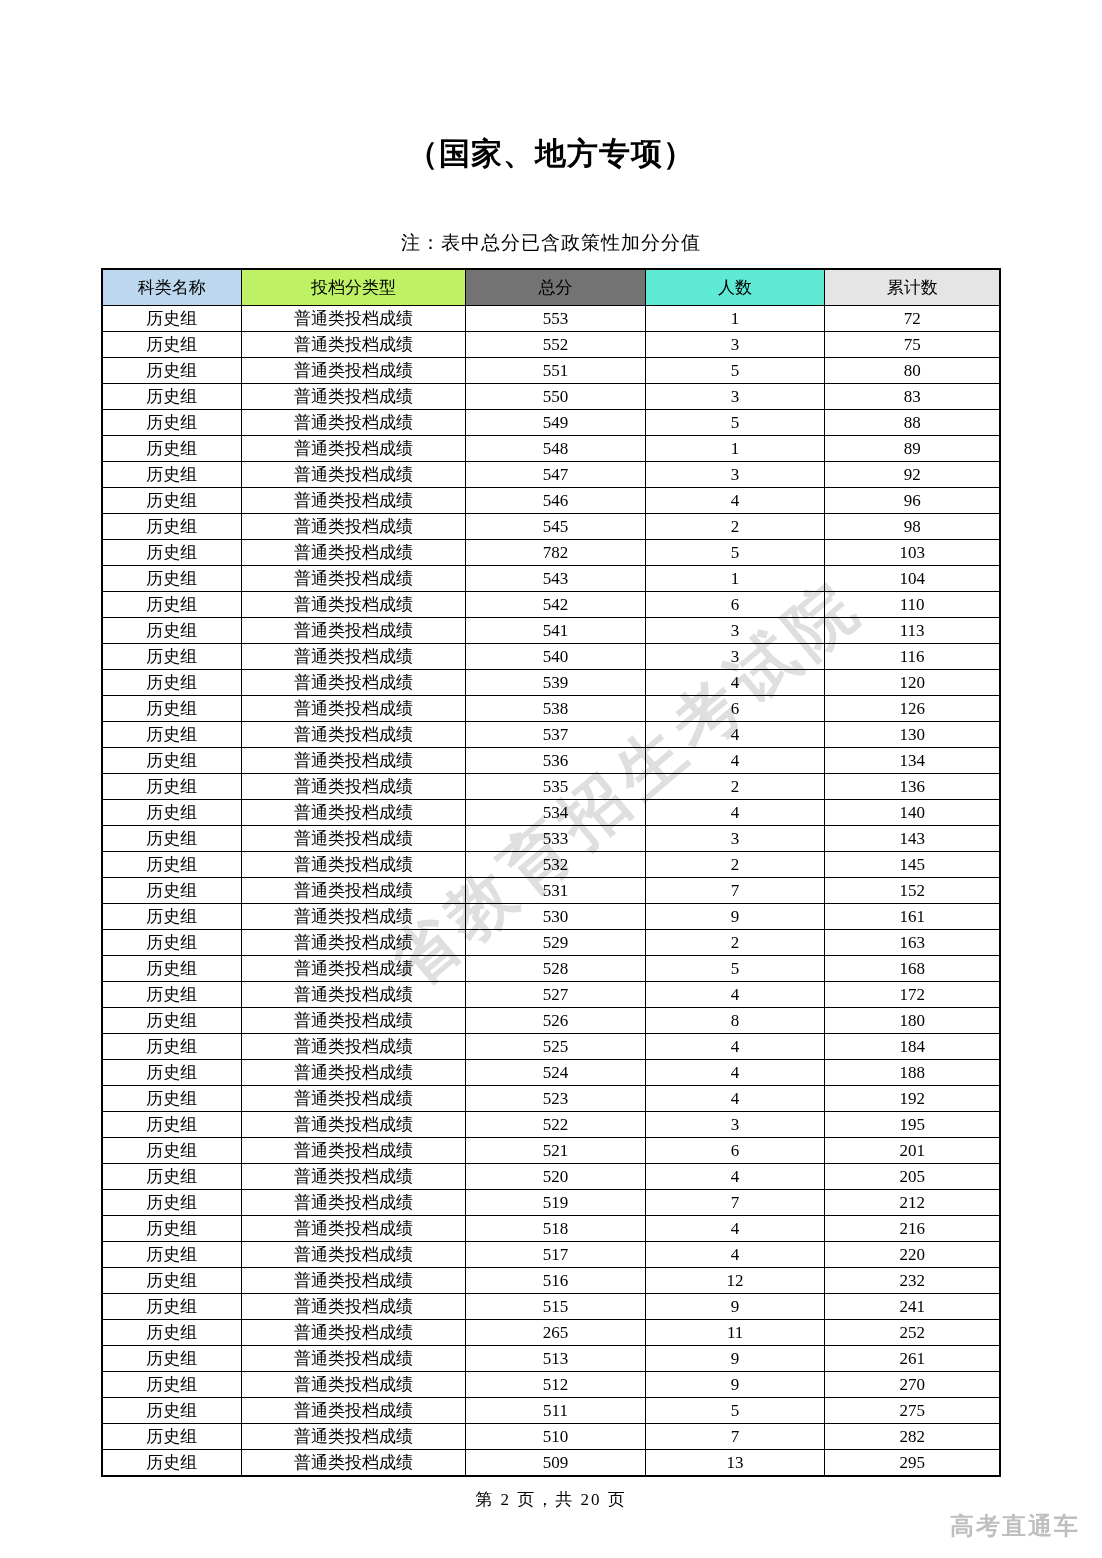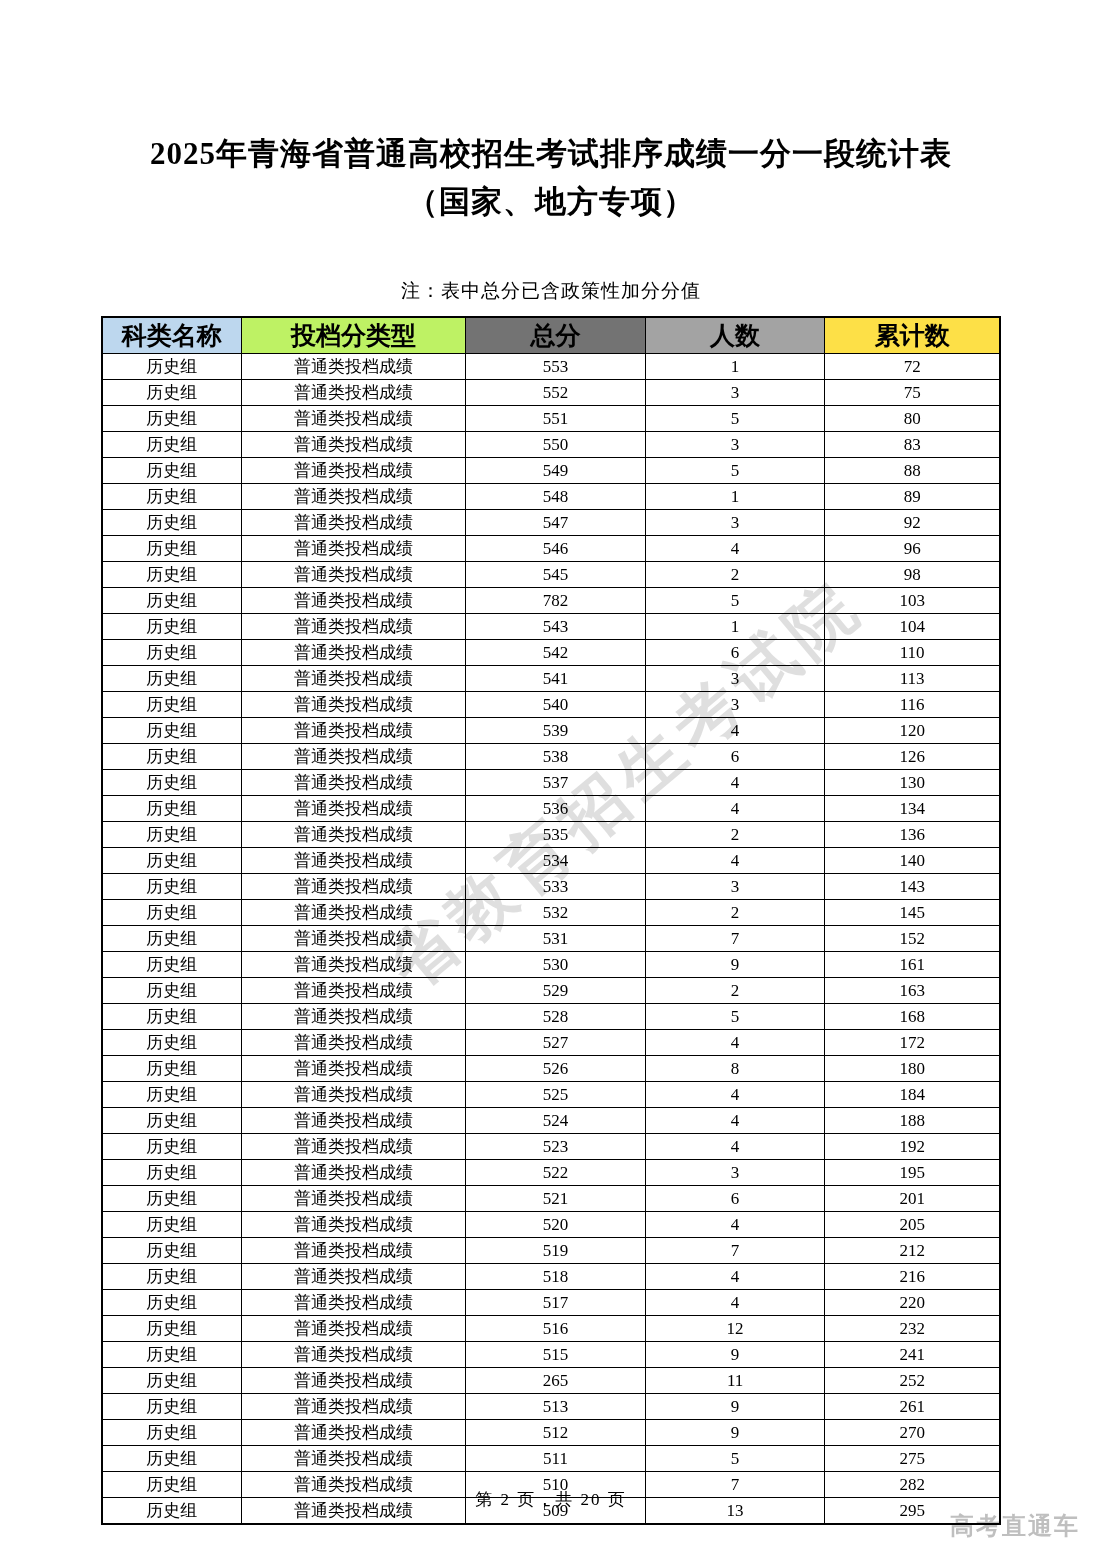--- a/index.html
+++ b/index.html
@@ -39,22 +39,22 @@
   table.score-table td {
     border: 1px solid #000;
     text-align: center;
     vertical-align: middle;
     overflow: hidden;
     white-space: nowrap;
   }
   table.score-table { border: 2px solid #000; }
   table.score-table th {
     height: 36px;
-    font-size: 25px;
-    font-weight: bold;
+    font-size: 17px;
+    font-weight: normal;
   }
   table.score-table td {
     height: 25px;
     font-size: 17px;
     line-height: 25px;
   }
   .footer-pagenum {
     position: absolute;
     left: 0;
     right: 0;
@@ -87,41 +87,40 @@
   }
 </style>
 </head>
 <body>
 
 <div class="page">
 
   <div class="center-watermark">省教育招生考试院</div>
 
   <div class="title-block">
-    <div>2025年青海省普通高校招生考试排序成绩一分一段统计表</div>
     <div>（国家、地方专项）</div>
   </div>
 
   <div class="note">注：表中总分已含政策性加分分值</div>
 
   <table class="score-table">
     <colgroup>
       <col style="width:15.5%">
       <col style="width:25%">
       <col style="width:20%">
       <col style="width:20%">
       <col style="width:19.5%">
     </colgroup>
     <thead>
       <tr>
         <th style="background: rgb(189, 215, 238);">科类名称</th>
         <th style="background: #bef264;">投档分类型</th>
         <th style="background: #737373;">总分</th>
-        <th style="background: #a3a3a3;">人数</th>
-        <th style="background: #fde047;">累计数</th>
+        <th style="background: #5eead4;">人数</th>
+        <th style="background: #e5e5e5;">累计数</th>
       </tr>
     </thead>
     <tbody>
         <tr>
           <td>历史组</td>
           <td>普通类投档成绩</td>
           <td>553</td>
           <td>1</td>
           <td>72</td>
         </tr>

